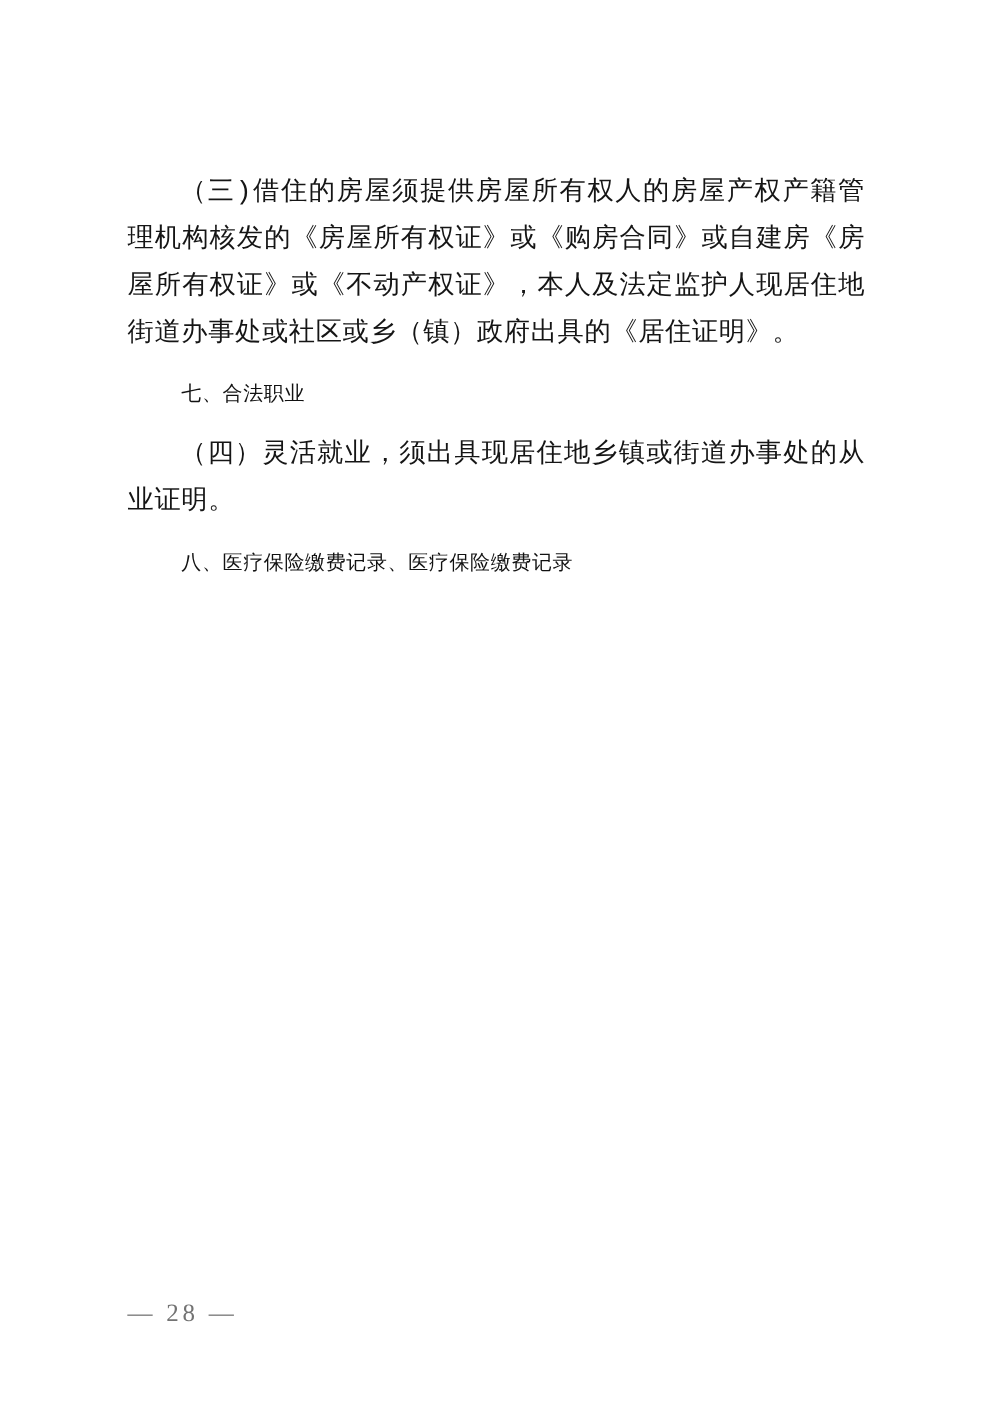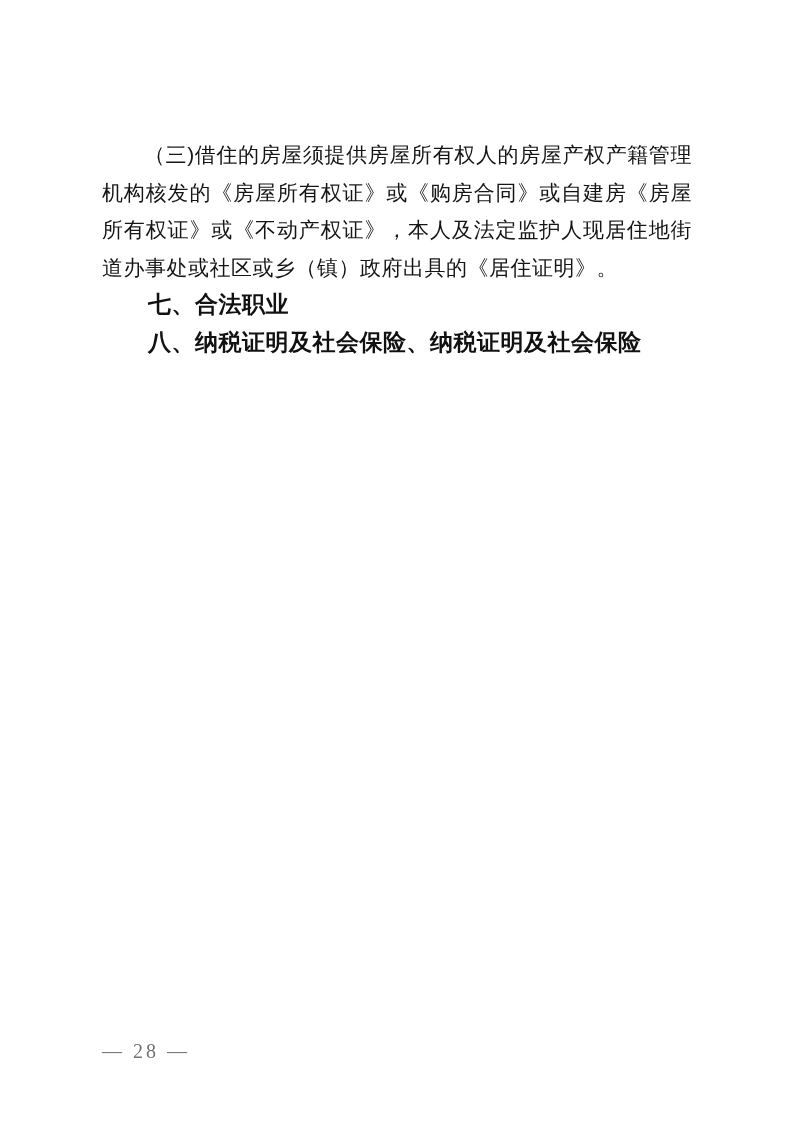--- a/index.html
+++ b/index.html
@@ -16,34 +16,34 @@
     color: #151515;
   }
   .content {
     position: absolute;
     left: 102px;
     top: 136px;
     width: 590px;
   }
   .para {
     margin: 0;
-    font-family: Liberation Sans, sans-serif;
+    font-family: Liberation Mono, monospace;
     font-size: 21px;
     line-height: 37.5px;
     text-align: justify;
     text-align-last: left;
     text-indent: 2em;
     letter-spacing: 0.5px;
     color: #151515;
   }
   .heading {
-    margin: 0;
+    margin: 11px;
     font-family: "Liberation Sans", "DejaVu Sans", sans-serif;
-    font-weight: bold;
-    font-size: 23px;
+    font-weight: normal;
+    font-size: 16px;
     line-height: 37.5px;
     text-indent: 2em;
     letter-spacing: 0.5px;
     color: #111111;
   }
   .footer {
     position: absolute;
     left: 102px;
     top: 1037px;
     font-family: "Liberation Serif", "DejaVu Serif", serif;
@@ -53,16 +53,17 @@
     color: #737373;
   }
 </style>
 </head>
 <body>
 
 <div class="page">
   <div class="content">
     <p class="para">（三)借住的房屋须提供房屋所有权人的房屋产权产籍管理机构核发的《房屋所有权证》或《购房合同》或自建房《房屋所有权证》或《不动产权证》，本人及法定监护人现居住地街道办事处或社区或乡（镇）政府出具的《居住证明》。</p>
     <h3 class="heading">七、合法职业</h3>
-    <h3 class="heading">八、纳税证明及社会保险、纳税证明及社会保险</h3>
+    <p class="para">（四）灵活就业，须出具现居住地乡镇或街道办事处的从业证明。</p>
+    <h3 class="heading">八、医疗保险缴费记录、医疗保险缴费记录</h3>
   </div>
   <div class="footer">— 28 —</div>
 </div>
 
 </body></html>

